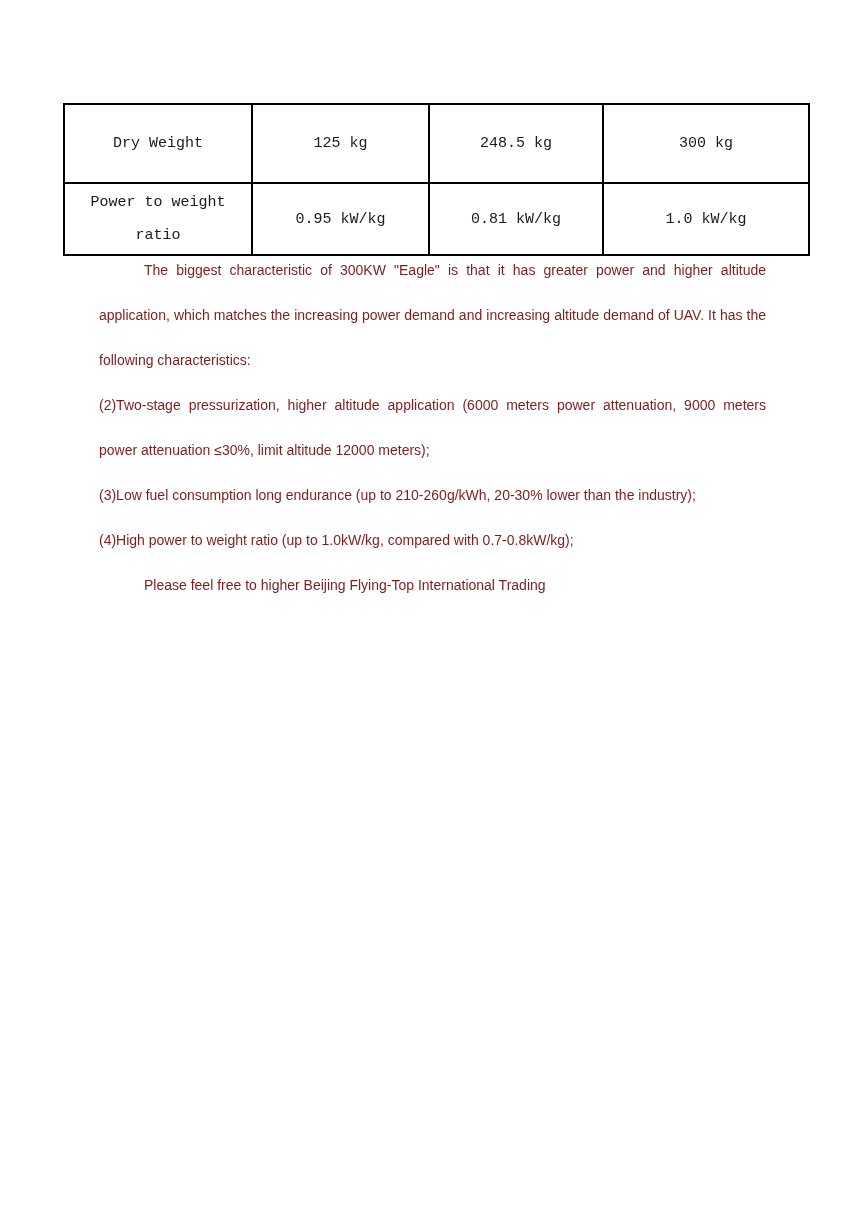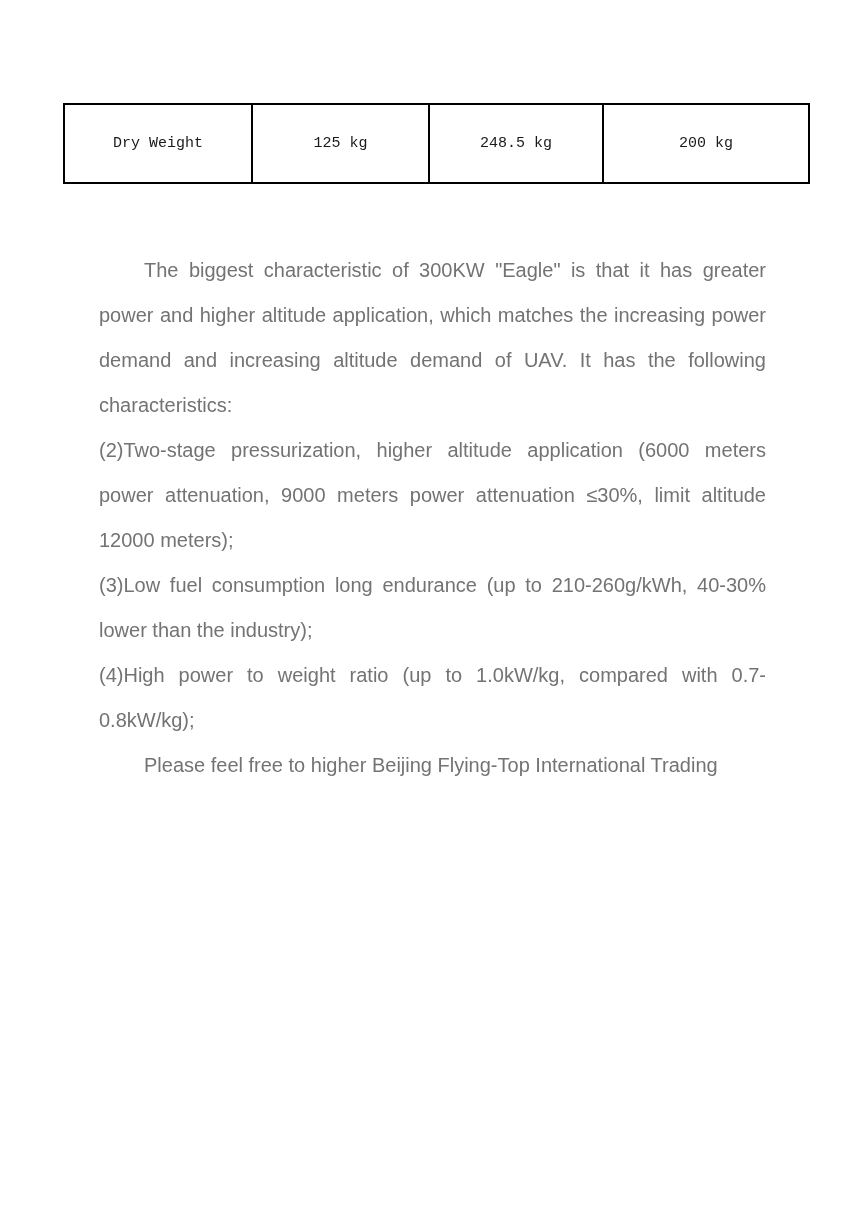--- a/index.html
+++ b/index.html
@@ -37,25 +37,25 @@
     line-height: 2.2;
   }
   .spec-table tr.row-1 td { height: 73px; }
   .spec-table tr.row-2 td { height: 64px; }
   
   .body-text {
     position: absolute;
     left: 99px;
     top: 248px;
     width: 667px;
-    font-size: 20px;
+    font-size: 14px;
     line-height: 45px;
     text-align: justify;
     text-align-last: left;
-    color: #737373;
+    color: #7f1d1d;
   }
   .body-text p {
     margin: 0;
     padding: 0;
   }
   .body-text p.indent {
     text-indent: 45px;
   }
 </style>
 </head>
@@ -68,26 +68,32 @@
       <col style="width:188px">
       <col style="width:177px">
       <col style="width:174px">
       <col style="width:206px">
     </colgroup>
     <tbody>
       <tr class="row-1">
         <td>Dry Weight</td>
         <td>125 kg</td>
         <td>248.5 kg</td>
-        <td>200 kg</td>
+        <td>300 kg</td>
+      </tr>
+      <tr class="row-2">
+        <td>Power to weight ratio</td>
+        <td>0.95 kW/kg</td>
+        <td>0.81 kW/kg</td>
+        <td>1.0 kW/kg</td>
       </tr>
     </tbody>
   </table>
 
   <div class="body-text">
     <p class="indent">The biggest characteristic of 300KW "Eagle" is that it has greater power and higher altitude application, which matches the increasing power demand and increasing altitude demand of UAV. It has the following characteristics:</p>
     <p>(2)Two-stage pressurization, higher altitude application (6000 meters power attenuation, 9000 meters power attenuation ≤30%, limit altitude 12000 meters);</p>
-    <p>(3)Low fuel consumption long endurance (up to 210-260g/kWh, 40-30% lower than the industry);</p>
+    <p>(3)Low fuel consumption long endurance (up to 210-260g/kWh, 20-30% lower than the industry);</p>
     <p>(4)High power to weight ratio (up to 1.0kW/kg, compared with 0.7-0.8kW/kg);</p>
     <p class="indent">Please feel free to higher Beijing Flying-Top International Trading</p>
   </div>
 
 </div>
 
 </body></html>

